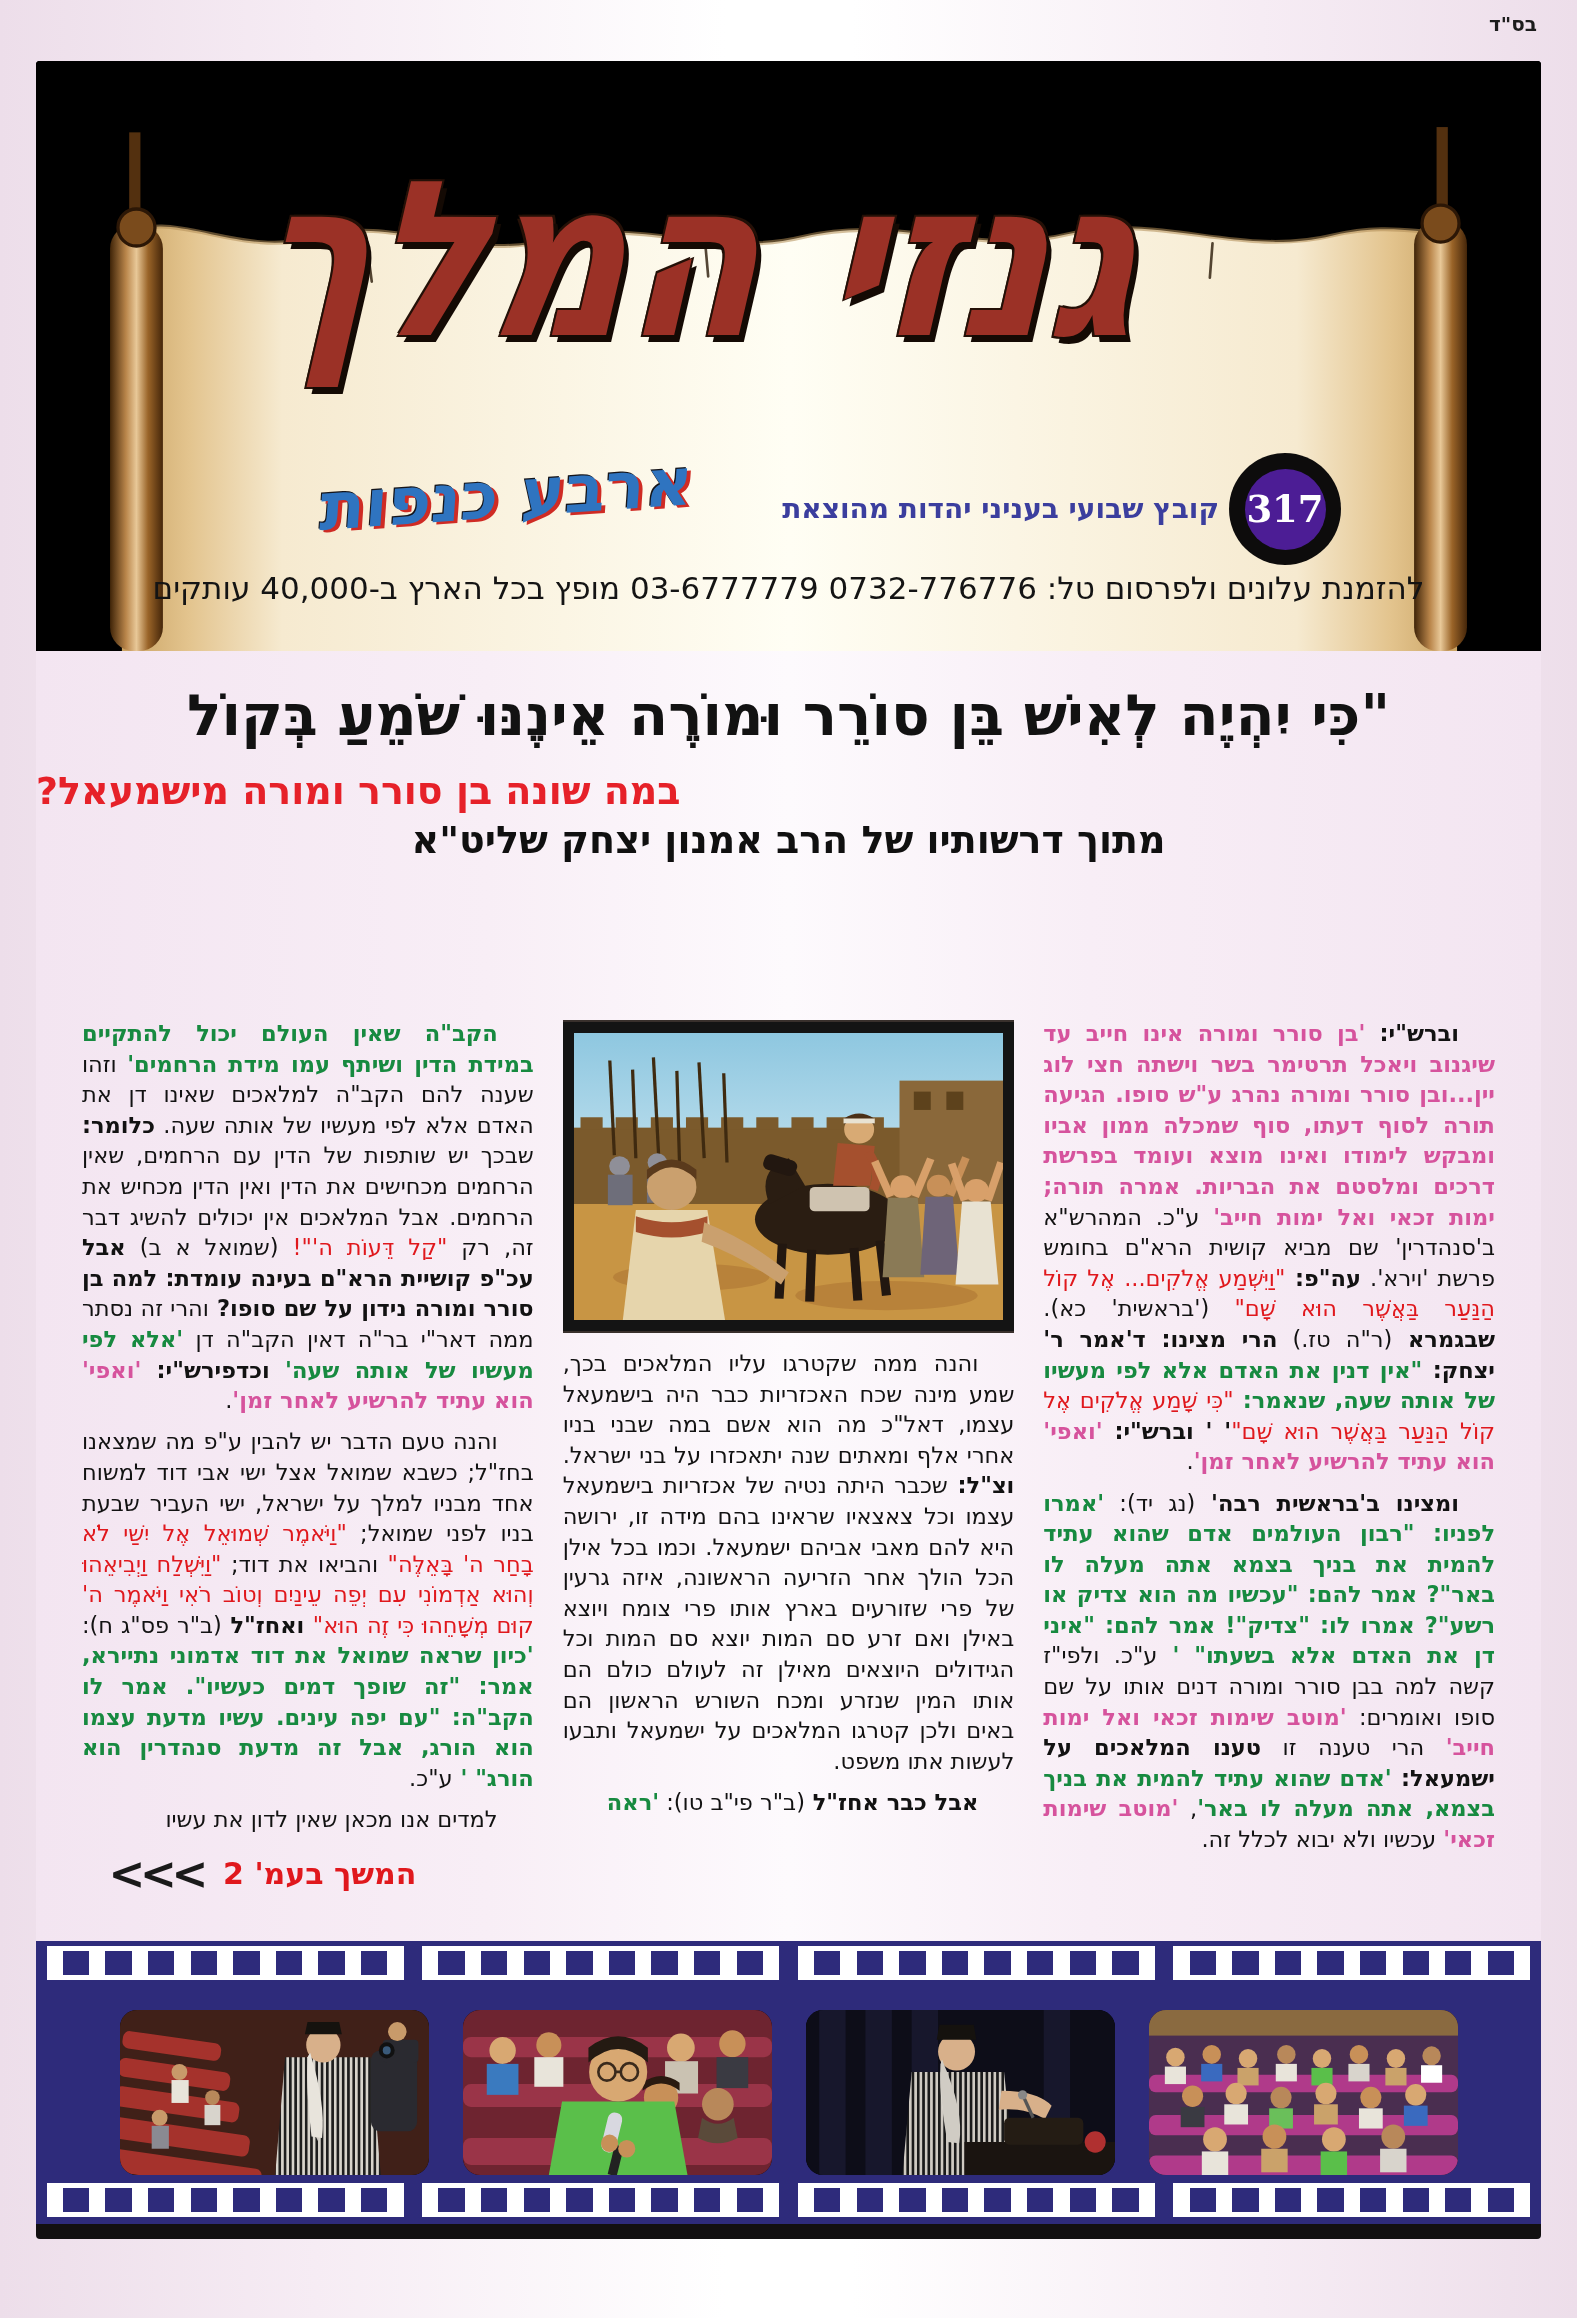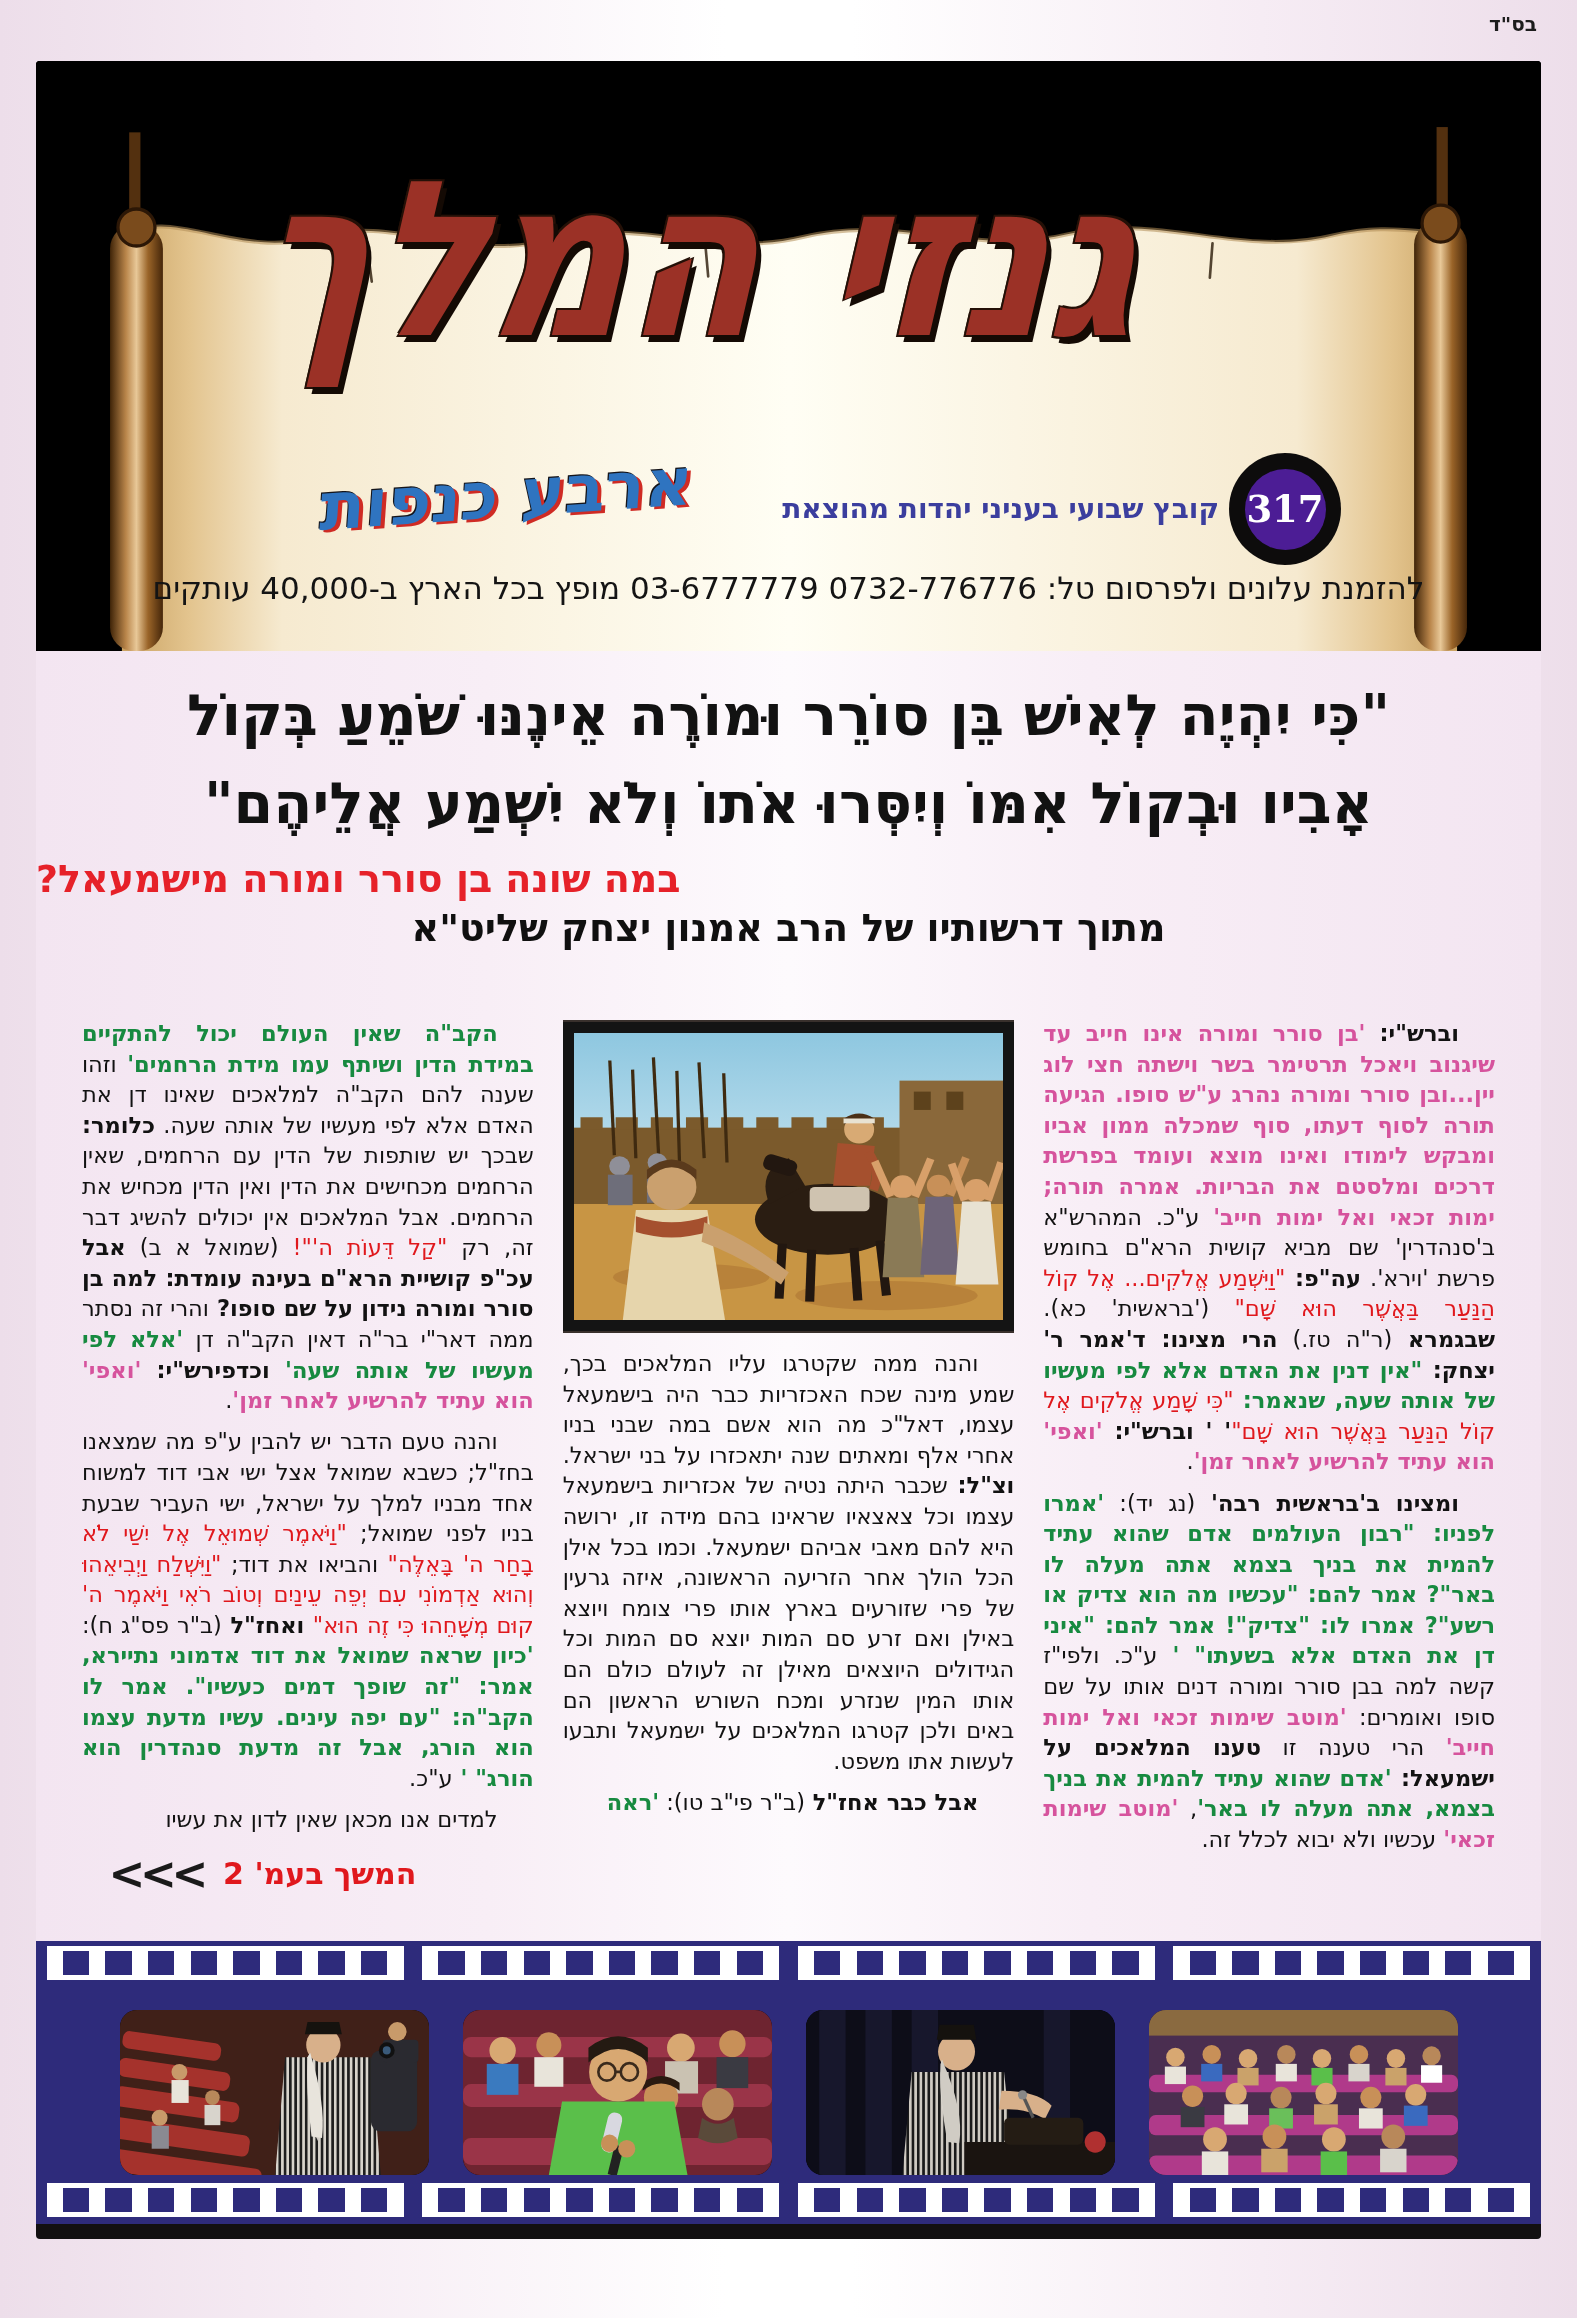--- a/index.html
+++ b/index.html
@@ -122,21 +122,20 @@
         <div class="inner">
           <span>317</span>
         </div>
       </div>
       <div class="contact">להזמנת עלונים ולפרסום טל: 0732-776776 03-6777779 מופץ בכל הארץ ב-40,000 עותקים</div>
     </div>
 
     <div class="content">
       <div class="headline">
         <div>"כִּי יִהְיֶה לְאִישׁ בֵּן סוֹרֵר וּמוֹרֶה אֵינֶנּוּ שֹׁמֵעַ בְּקוֹל</div>
-        <div>אָבִיו וּבְקוֹל אִמּוֹ וְיִסְּרוּ אֹתוֹ וְלֹא יִשְׁמַע אֲלֵיהֶם"</div>
       </div>
       <div class="question">במה שונה בן סורר ומורה מישמעאל?</div>
       <div class="byline">מתוך דרשותיו של הרב אמנון יצחק שליט"א</div>
 
       <div class="columns">
 
         <div class="col">
           <p><span class="b">וברש"י: </span><span class="p">'בן סורר ומורה אינו חייב עד שיגנוב ויאכל תרטימר בשר וישתה חצי לוג יין...ובן סורר ומורה נהרג ע"ש סופו. הגיעה תורה לסוף דעתו, סוף שמכלה ממון אביו ומבקש לימודו ואינו מוצא ועומד בפרשת דרכים ומלסטם את הבריות. אמרה תורה; ימות זכאי ואל ימות חייב'</span><span> ע"כ. המהרש"א ב'סנהדרין' שם מביא קושית הרא"ם בחומש פרשת 'וירא'. </span><span class="b">עה"פ: </span><span class="r">"וַיִּשְׁמַע אֱלֹקִים... אֶל קוֹל הַנַּעַר בַּאֲשֶׁר הוּא שָׁם"</span><span> ('בראשית' כא). </span><span class="b">שבגמרא </span><span>(ר"ה טז.) </span><span class="b">הרי מצינו: ד'אמר ר' יצחק: </span><span class="g">"אין דנין את האדם אלא לפי מעשיו של אותה שעה, שנאמר: </span><span class="r">"כִּי שָׁמַע אֱלֹקִים אֶל קוֹל הַנַּעַר בַּאֲשֶׁר הוּא שָׁם"</span><span class="b">' ' </span><span class="b">וברש"י: </span><span class="p">'ואפי' הוא עתיד להרשיע לאחר זמן'</span><span>.</span></p>
           <p><span class="b">ומצינו ב'בראשית רבה' </span><span>(נג יד): </span><span class="g">'אמרו לפניו: "רבון העולמים אדם שהוא עתיד להמית את בניך בצמא אתה מעלה לו באר"? אמר להם: "עכשיו מה הוא צדיק או רשע"? אמרו לו: "צדיק"! אמר להם: "איני דן את האדם אלא בשעתו" ' </span><span>ע"כ. ולפי"ז קשה למה בבן סורר ומורה דנים אותו על שם סופו ואומרים: </span><span class="p">'מוטב שימות זכאי ואל ימות חייב'</span><span> הרי טענה זו </span><span class="b">טענו המלאכים על ישמעאל: </span><span class="g">'אדם שהוא עתיד להמית את בניך בצמא, אתה מעלה לו באר'</span><span>, </span><span class="p">'מוטב שימות זכאי'</span><span> עכשיו ולא יבוא לכלל זה.</span></p>
         </div>

